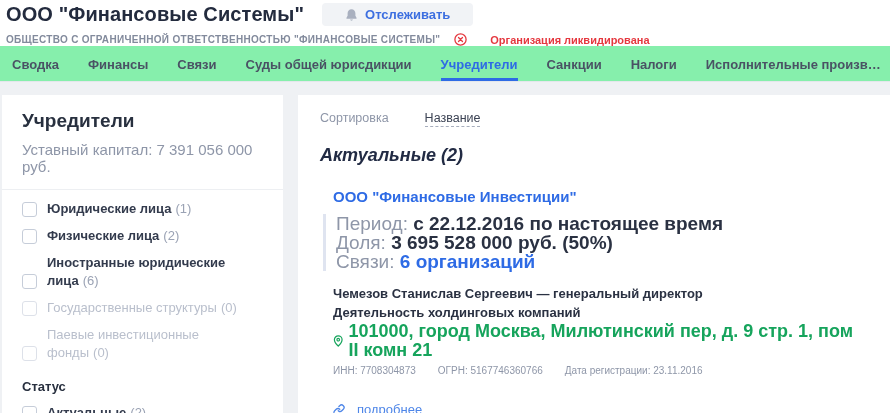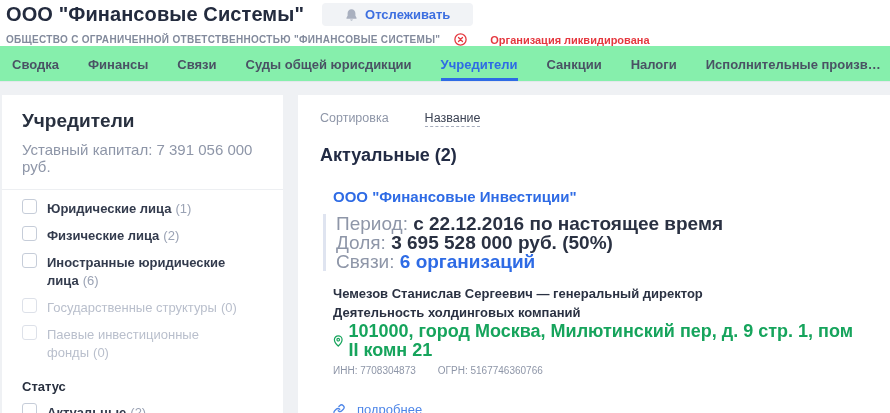--- a/index.html
+++ b/index.html
@@ -27,35 +27,35 @@
   
   .content { display:flex; gap:15px; padding:13px 0 0 2px; height:338px; align-items:flex-start; }
   .sidebar { width:281px; background:#fff; padding:15px 20px 22px; }
   .main { flex:1; background:#fff; padding:16px 24px 16px 22px; align-self:stretch; }
 
   
   .sidebar h2 { font-size:19px; font-weight:800; color:#28303f; }
   .capital { font-size:15px; color:#8e96a8; margin-top:9px; }
   .side-divider { border:none; border-top:1px solid #edeff2; margin:14px -20px 2px; }
   .group-label { font-size:13px; font-weight:700; color:#28303f; margin-top:14px; }
-  .check-row { display:flex; align-items:flex-start; gap:10px; margin-top:9px; cursor:pointer; }
+  .check-row { display:flex; align-items:flex-end; gap:10px; margin-top:9px; cursor:pointer; }
   .checkbox { width:15px; height:15px; flex:0 0 15px; border:1px solid #c6cdd9; border-radius:3px; background:#fff; }
   .check-row .lbl { font-size:13px; font-weight:600; color:#333b4d; }
   .check-row .cnt { font-size:13px; color:#9aa2b4; margin-left:4px; }
   .check-row.disabled .lbl, .check-row.disabled .cnt { color:#b9bfcc; font-weight:400; }
   .check-row.disabled .checkbox { border-color:#dde1e9; }
 
   
   .sort-row { display:flex; align-items:flex-start; gap:36px; font-size:12.5px; }
   .sort-label { color:#8e96a8; }
   .sort-link { color:#3c4354; border-bottom:1px dashed #a7aebd; padding-bottom:1px; cursor:pointer; }
   .sort-link.with-caret { display:inline-flex; align-items:center; gap:6px; }
   .caret { width:0; height:0; border-left:4px solid transparent; border-right:4px solid transparent;
            border-top:5px solid #3c4354; margin-bottom:-1px; }
-  .section-title { font-size:18px; font-weight:800; color:#222b44; margin-top:18px; }
+  .section-title { font-size:18px; font-weight:800; color:#222b44; margin-top:18px;font-style:italic; }
 
   .founder { margin-left:13px; }
   .founder-1 { margin-top:22px; }
   .founder-2 { margin-top:22px; }
   .founder-head { display:flex; align-items:center; gap:10px; }
   .founder-title { font-size:15px; font-weight:700; color:#2e6be5; text-decoration:none; cursor:pointer; }
   .more-link { display:inline-flex; align-items:center; gap:12px; font-size:13px; color:#4e86e8; text-decoration:none; cursor:pointer; }
 
   .detail-block { margin-top:9px; margin-left:-10px; padding-left:10px; border-left:3px solid #dfe4f0; }
   .detail-row { font-size:19px; line-height:19px; }
@@ -177,20 +177,21 @@
           <div class="address-row">
             <svg width="12" height="14" viewBox="0 0 12 14">
               <path d="M6 1.1a4.4 4.4 0 0 1 4.4 4.4C10.4 8.5 6 12.8 6 12.8S1.6 8.5 1.6 5.5A4.4 4.4 0 0 1 6 1.1z" fill="none" stroke="#16a45c" stroke-width="1.4"></path>
               <circle cx="6" cy="5.5" r="1.5" fill="none" stroke="#16a45c" stroke-width="1.3"></circle>
             </svg>
             <span>101000, город Москва, Милютинский пер, д. 9 стр. 1, пом II комн 21</span>
           </div>
           <div class="registry-row">
             <span>ИНН: 7708304873</span>
             <span>ОГРН: 5167746360766</span>
+            <span>Дата регистрации: 23.11.2016</span>
           </div>
         </div>
       </div>
 
       <div class="founder founder-2">
         <div class="founder-head">
           <a class="more-link">
             <svg width="12" height="12" viewBox="0 0 24 24">
               <path d="M10.5 13.5a5 5 0 0 0 7.1 0l3-3a5 5 0 0 0-7.1-7.1l-1.7 1.7M13.5 10.5a5 5 0 0 0-7.1 0l-3 3a5 5 0 0 0 7.1 7.1l1.7-1.7" fill="none" stroke="#4e86e8" stroke-width="2.6" stroke-linecap="round"></path>
             </svg>

